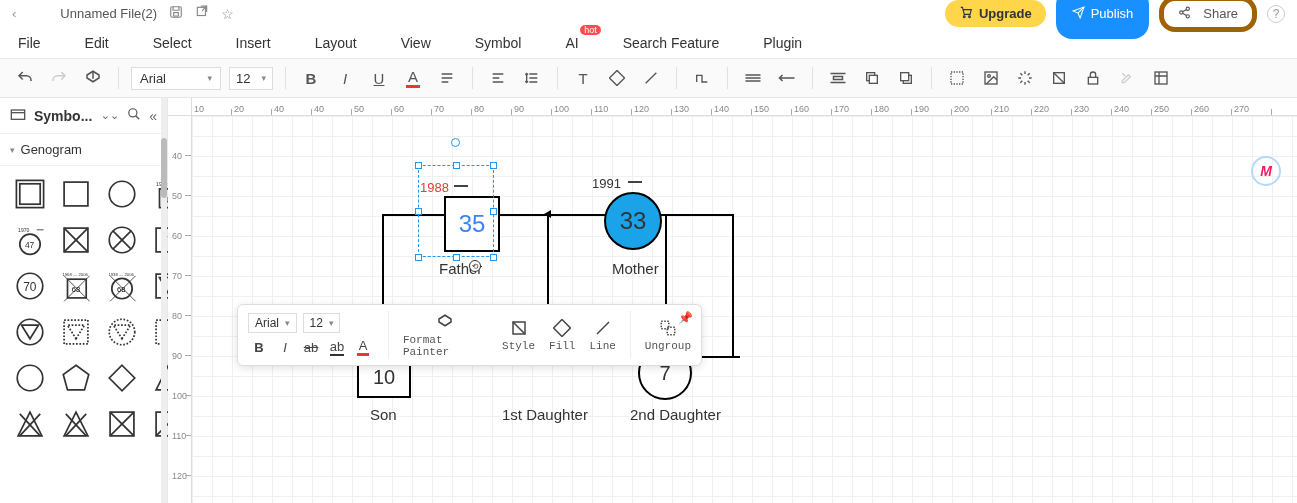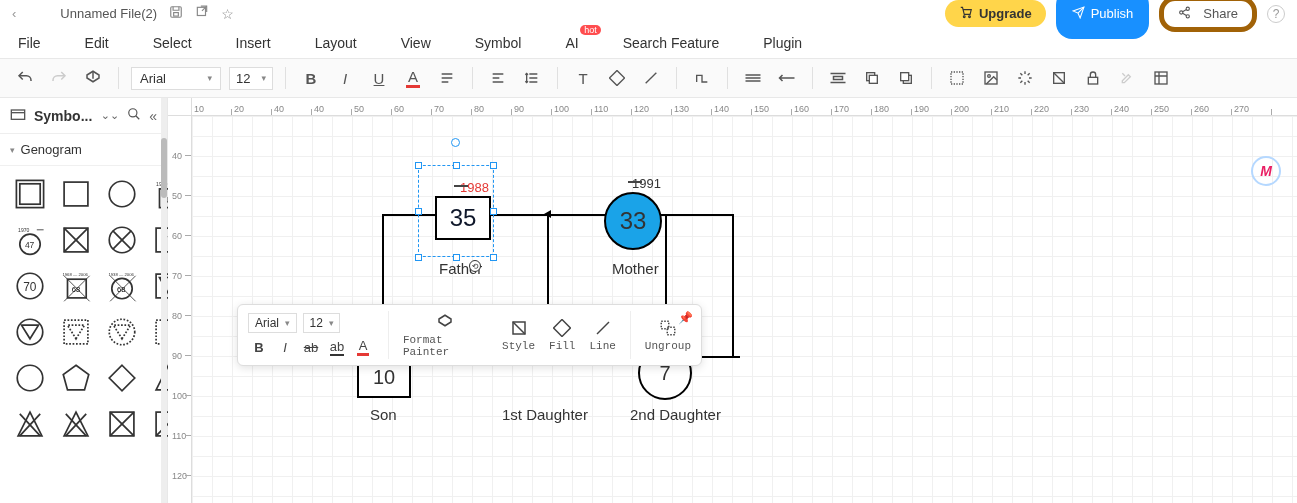--- a/index.html
+++ b/index.html
@@ -56,21 +56,21 @@
 .ruler-v .tick { height: 40px; position: relative; }
 .ruler-v .tick span { position: absolute; bottom: -5px; left: 4px; }
 .ruler-v .tick::after { content: ""; position: absolute; bottom: 0; right: 0; width: 6px; height: 1px; background: #aaa; }
 .ruler-corner { position: absolute; left: 0; top: 0; width: 24px; height: 18px; background: #fff; border-right: 1px solid #ddd; border-bottom: 1px solid #ddd; }
 
 .canvas { position: absolute; left: 24px; top: 18px; right: 0; bottom: 0; }
 
 .node-box { position: absolute; border: 2px solid #000; background: #fff; display: flex; align-items: center; justify-content: center; font-size: 24px; }
 .node-circle { position: absolute; border: 2px solid #000; border-radius: 50%; background: #fff; display: flex; align-items: center; justify-content: center; font-size: 24px; }
 .node-label { position: absolute; font-size: 15px; color: #333; text-align: center; }
-.year-label { position: absolute; font-size: 13px; color: #333; margin-left: 40px; }
+.year-label { position: absolute; font-size: 13px; color: #333; }
 .year-tick { position: absolute; width: 14px; height: 2px; background: #444; }
 .line { position: absolute; background: #000; }
 .arrow-left { position: absolute; width: 0; height: 0; border-top: 4px solid transparent; border-bottom: 4px solid transparent; border-right: 7px solid #000; }
 
 .selection { position: absolute; border: 1px dashed #2196f3; }
 .handle { position: absolute; width: 7px; height: 7px; background: #fff; border: 1px solid #2196f3; }
 .conn-point { position: absolute; width: 9px; height: 9px; border: 1px solid #2196f3; border-radius: 50%; background: #fff; }
 .rot-handle { position: absolute; width: 12px; height: 12px; border: 1px solid #333; border-radius: 50%; background: #fff; display:flex; align-items:center; justify-content:center; font-size:8px; }
 
 
@@ -614,21 +614,21 @@
       <div class="line" style="left:190px; top:98px; width:1.5px; height:144px"></div>
       <div class="line" style="left:540px; top:98px; width:1.5px; height:144px"></div>
       <div class="line" style="left:355px; top:98px; width:1.5px; height:144px"></div>
       <div class="line" style="left:473px; top:98px; width:1.5px; height:144px"></div>
       <div class="line" style="left:168px; top:240px; width:380px; height:1.5px"></div>
       <div class="arrow-left" style="left:352px; top:94px"></div>
       <div class="arrow-left" style="left:500px; top:236px"></div>
 
       <div class="year-label" style="left:228px; top:64px; color:#e53935">1988</div>
       <div class="year-tick" style="left:262px; top:69px"></div>
-      <div class="node-box" style="left:243px; top:80px; width:56px; height:44px; color:#0f172a">35</div>
+      <div class="node-box" style="left:252px; top:80px; width:56px; height:56px; color:#3b82f6">35</div>
       <div class="node-label" style="left:247px; top:144px">Father</div>
 
       <div class="selection" style="left:226px; top:49px; width:76px; height:92px"></div>
       <div class="handle" style="left:223px; top:46px"></div>
       <div class="handle" style="left:261px; top:46px"></div>
       <div class="handle" style="left:298px; top:46px"></div>
       <div class="handle" style="left:223px; top:92px"></div>
       <div class="handle" style="left:298px; top:92px"></div>
       <div class="handle" style="left:223px; top:138px"></div>
       <div class="handle" style="left:261px; top:138px"></div>

